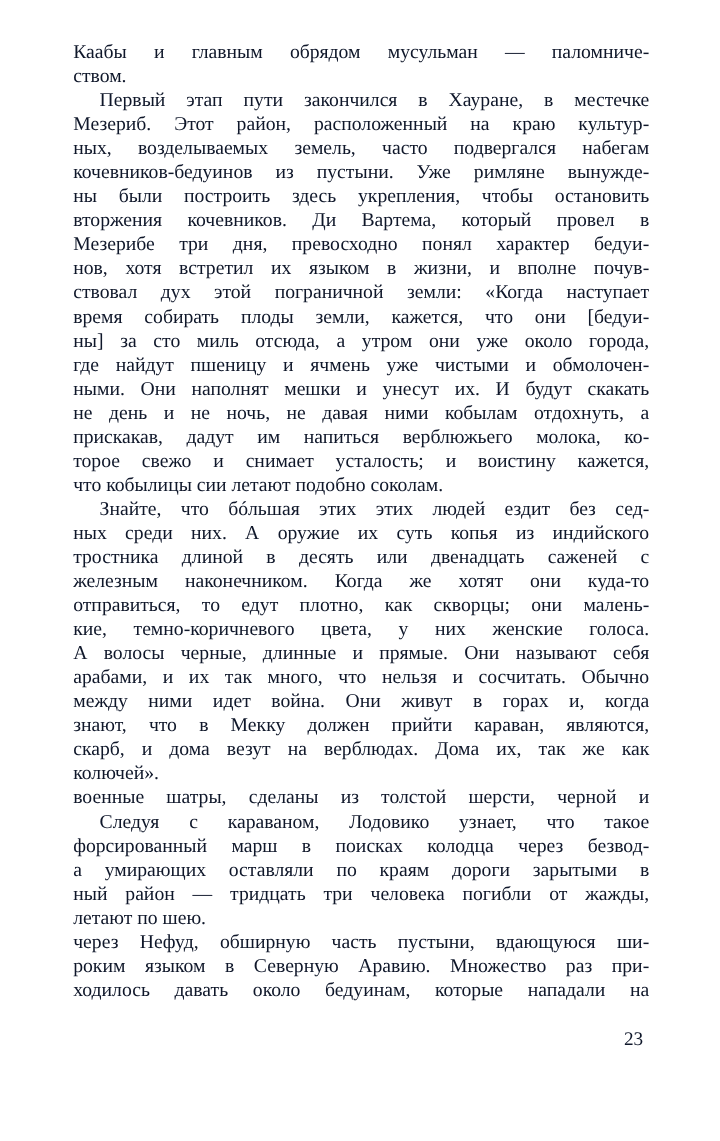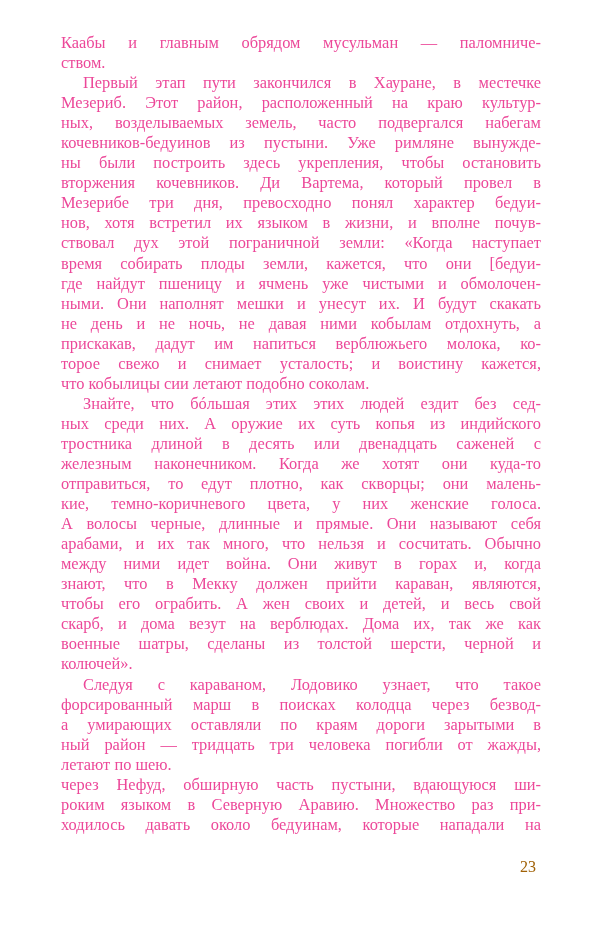--- a/index.html
+++ b/index.html
@@ -1,30 +1,30 @@
 <!DOCTYPE html>
 <html><head>
 <meta charset="utf-8">
 <style>
   html, body { margin: 0; padding: 0; background: #ffffff; }
   body { width: 600px; height: 951px; position: relative; overflow: hidden; }
   .page {
     position: absolute; left: 61px; top: 33px; width: 480px;
     font-family: "Liberation Serif", "DejaVu Serif", serif;
-    font-size: 16.4px; line-height: 20.05px; color: #ec4899;
+    font-size: 16.4px; line-height: 20.05px; color: #0f172a;
   }
   .line {
     display: block; white-space: nowrap; text-align: justify; text-align-last: justify;
     height: 20.05px; overflow: visible;
   }
   .line.last { text-align-last: left; }
   .line.indent { padding-left: 22px; }
   .page-number {
     position: absolute; left: 506px; top: 858px; width: 30px; text-align: right;
-    font-family: "Liberation Serif", "DejaVu Serif", serif; font-size: 16px; color: #a16207;
+    font-family: "Liberation Serif", "DejaVu Serif", serif; font-size: 16px; color: #0f172a;
   }
 </style>
 </head>
 <body>
 
 <div class="page">
 
   <div>
     <span class="line">Каабы и главным обрядом мусульман — паломниче-</span>
     <span class="line last">ством.</span>
@@ -34,43 +34,43 @@
     <span class="line indent">Первый этап пути закончился в Хауране, в местечке</span>
     <span class="line">Мезериб. Этот район, расположенный на краю культур-</span>
     <span class="line">ных, возделываемых земель, часто подвергался набегам</span>
     <span class="line">кочевников-бедуинов из пустыни. Уже римляне вынужде-</span>
     <span class="line">ны были построить здесь укрепления, чтобы остановить</span>
     <span class="line">вторжения кочевников. Ди Вартема, который провел в</span>
     <span class="line">Мезерибе три дня, превосходно понял характер бедуи-</span>
     <span class="line">нов, хотя встретил их языком в жизни, и вполне почув-</span>
     <span class="line">ствовал дух этой пограничной земли: «Когда наступает</span>
     <span class="line">время собирать плоды земли, кажется, что они [бедуи-</span>
+    <span class="line">ны] за сто миль отсюда, а утром они уже около города,</span>
     <span class="line">где найдут пшеницу и ячмень уже чистыми и обмолочен-</span>
     <span class="line">ными. Они наполнят мешки и унесут их. И будут скакать</span>
     <span class="line">не день и не ночь, не давая ними кобылам отдохнуть, а</span>
     <span class="line">прискакав, дадут им напиться верблюжьего молока, ко-</span>
     <span class="line">торое свежо и снимает усталость; и воистину кажется,</span>
     <span class="line last">что кобылицы сии летают подобно соколам.</span>
   </div>
 
   <div>
     <span class="line indent">Знайте, что бóльшая этих этих людей ездит без сед-</span>
     <span class="line">ных среди них. А оружие их суть копья из индийского</span>
     <span class="line">тростника длиной в десять или двенадцать саженей с</span>
     <span class="line">железным наконечником. Когда же хотят они куда-то</span>
     <span class="line">отправиться, то едут плотно, как скворцы; они малень-</span>
     <span class="line">кие, темно-коричневого цвета, у них женские голоса.</span>
     <span class="line">А волосы черные, длинные и прямые. Они называют себя</span>
     <span class="line">арабами, и их так много, что нельзя и сосчитать. Обычно</span>
     <span class="line">между ними идет война. Они живут в горах и, когда</span>
     <span class="line">знают, что в Мекку должен прийти караван, являются,</span>
-    <span class="line">чтобы его ограбить. А жен своих и детей, и весь свой</span>
     <span class="line">скарб, и дома везут на верблюдах. Дома их, так же как</span>
+    <span class="line last">колючей».</span>
     <span class="line">военные шатры, сделаны из толстой шерсти, черной и</span>
-    <span class="line last">колючей».</span>
   </div>
 
   <div>
     <span class="line indent">Следуя с караваном, Лодовико узнает, что такое</span>
     <span class="line">форсированный марш в поисках колодца через безвод-</span>
     <span class="line">а умирающих оставляли по краям дороги зарытыми в</span>
     <span class="line">ный район — тридцать три человека погибли от жажды,</span>
     <span class="line last">летают по шею.</span>
   </div>
 

